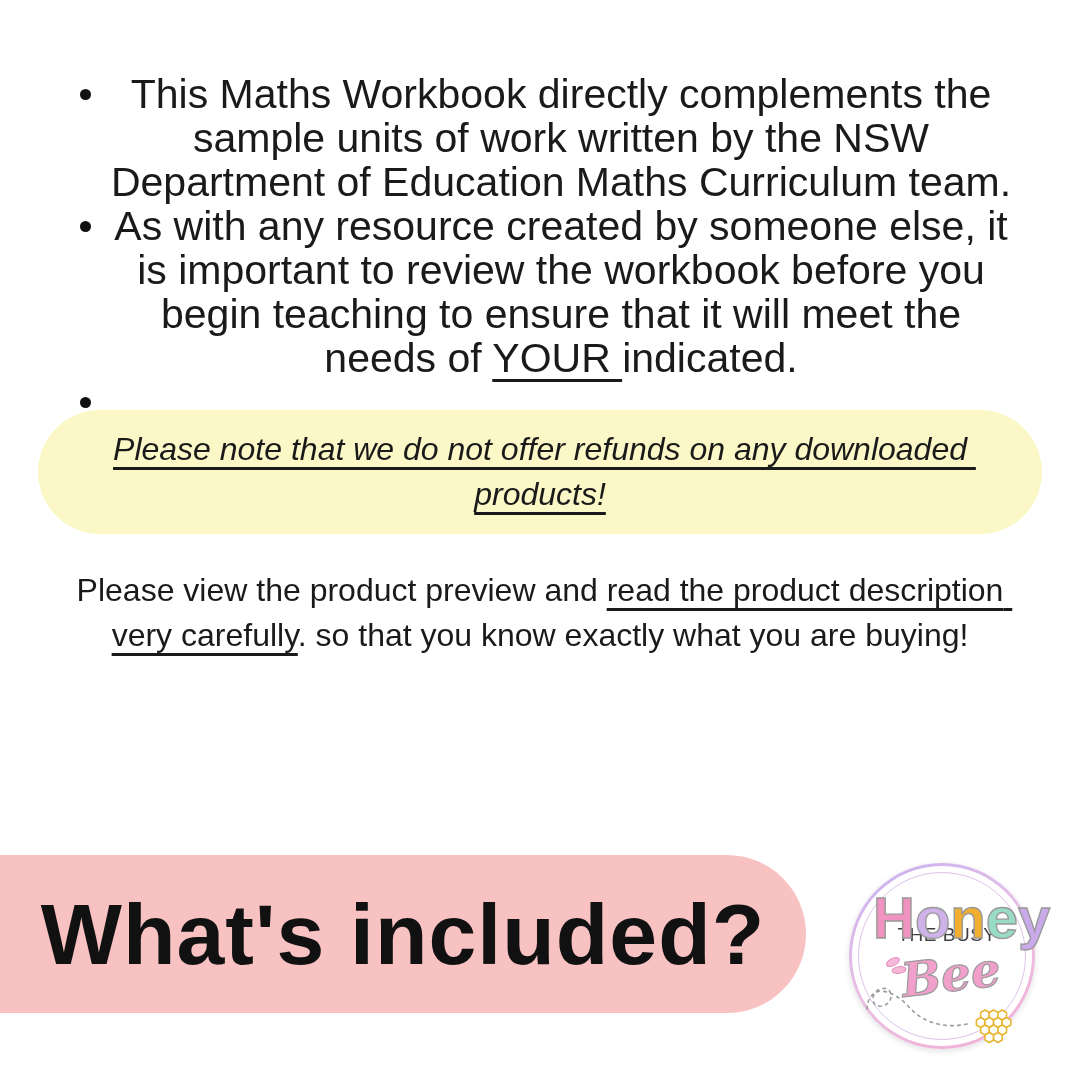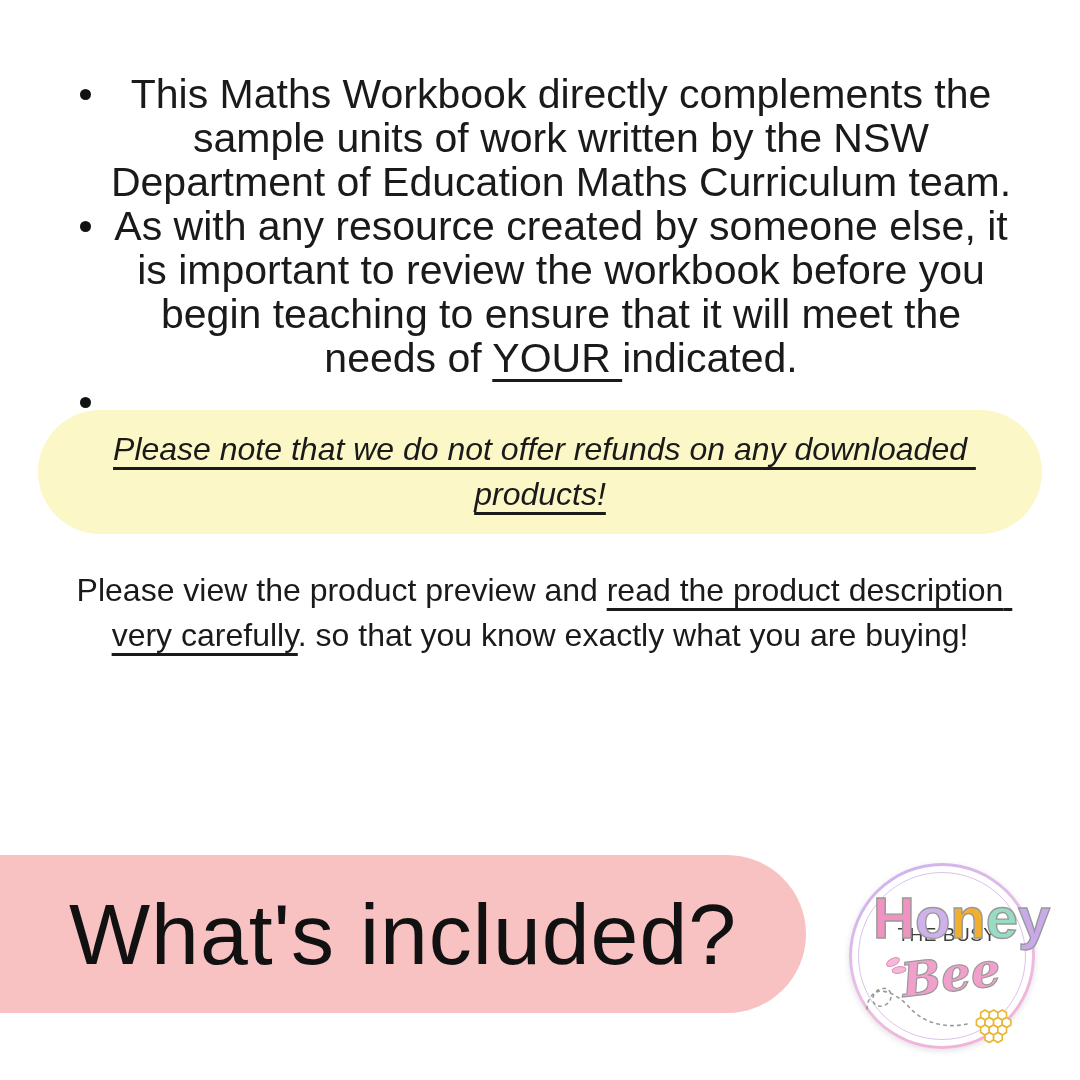--- a/index.html
+++ b/index.html
@@ -25,21 +25,21 @@
     padding:17px 60px; text-align:center; background:#fbf7c6;
     font-size:32px; line-height:45px;font-style:italic; }
 
   
   .preview-note { margin:34px 50px 0 50px; text-align:center;
     font-size:32px; line-height:45px; }
 
   
   .banner { position:absolute; left:0; top:855px; width:806px; height:158px;
     background:#f9c2c2; border-radius:0 79px 79px 0;
-    display:flex; align-items:center; justify-content:center; }
+    display:flex; align-items:center; justify-content:center;font-weight:bold; }
   .banner-title { font-size:86px; letter-spacing:1px; color:#111; }
 
   
   .logo { position:absolute; left:849px; top:863px; width:186px; height:186px;
     border-radius:50%;
     background:linear-gradient(155deg,#cdb3ef 8%,#e9c0e4 50%,#f2b1d6 92%);
     box-shadow:0 2px 6px rgba(0,0,0,.12); }
   .logo-face { position:absolute; inset:3px; border-radius:50%; background:#fff; }
   .logo-ring2 { position:absolute; inset:9px; border-radius:50%;
     border:1.5px solid #dcc2ea; }

